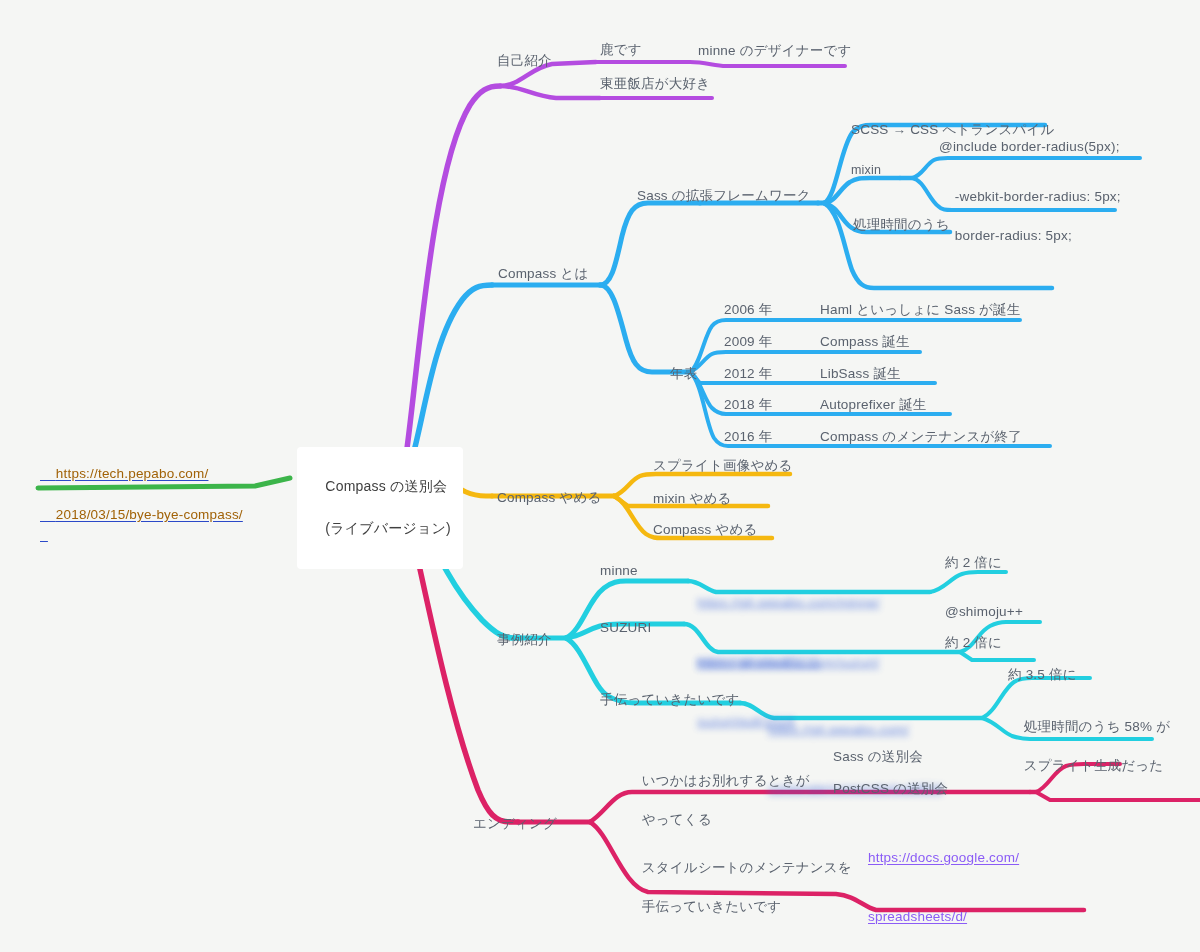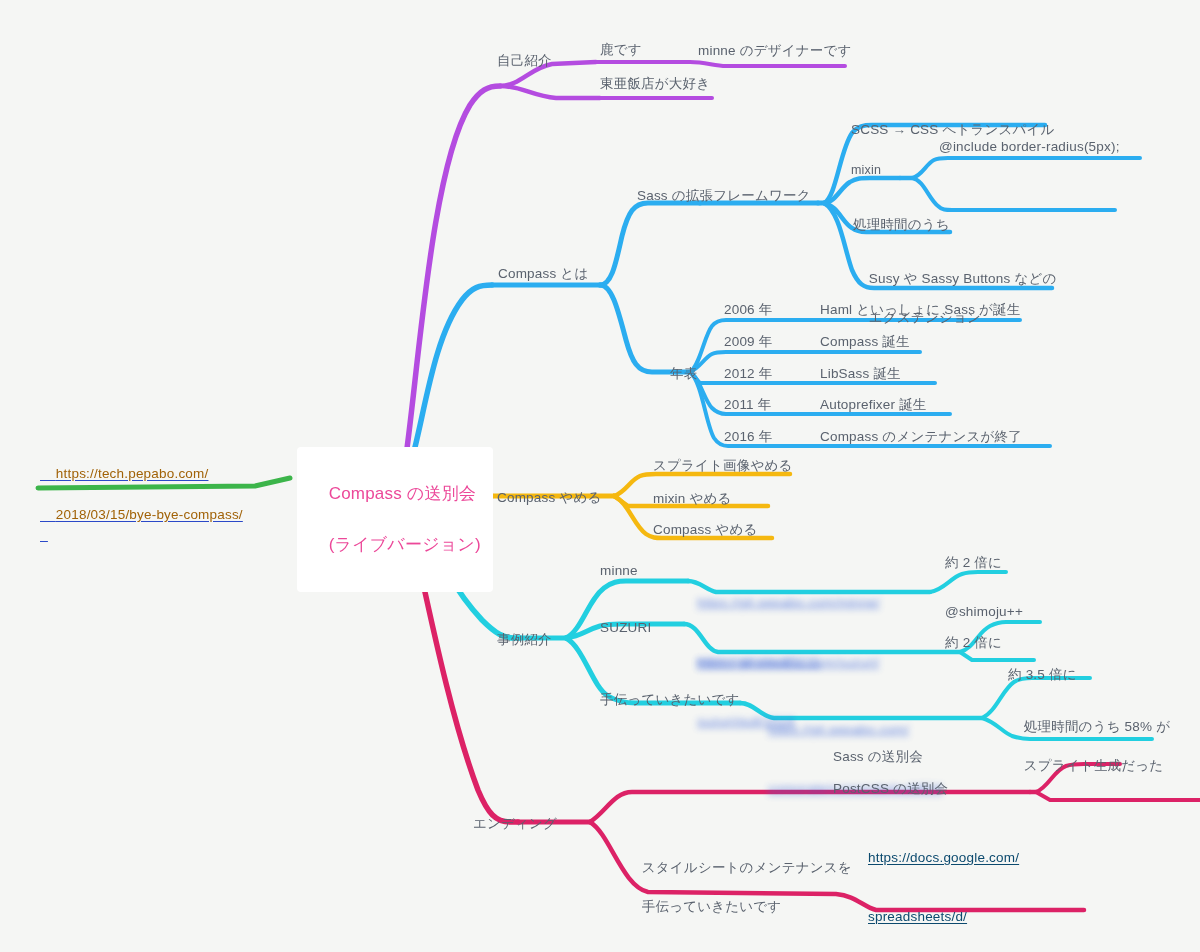--- a/index.html
+++ b/index.html
@@ -30,33 +30,33 @@
     color: #5a626e;
     font-size: 13.5px;
     line-height: 1.45;
     white-space: pre;
     letter-spacing: 0.2px;
   }
   .node.root {
     background: #ffffff;
     border-radius: 4px;
     padding: 8px 12px 9px 12px;
-    color: #ec4899;
-    font-size: 17px;
+    color: #404040;
+    font-size: 14px;
     line-height: 1.5;
     box-shadow: 0 0 0 0 rgba(0,0,0,0);
   }
   .node.link {
     color: #a16207;
     text-decoration: underline;
     text-decoration-color: #2b49c8;
     text-underline-offset: 2px;
   }
   .mixed-link .plain {
-    color: #0c4a6e;
+    color: #8b5cf6;
     text-decoration: underline;
     text-underline-offset: 2px;
     display: block;
   }
   .mixed-link .blurred {
     color: #3a63d8;
     text-decoration: underline;
     filter: blur(3.1px);
     opacity: .75;
     display: block;
@@ -153,40 +153,40 @@
   <div class="node" style="left:498px; top:264px;">Compass とは</div>
 
   <div class="node" style="left:637px; top:186px;">Sass の拡張フレームワーク</div>
 
   <div class="node" style="left:851px; top:104px;margin-top:16px;">SCSS → CSS へトランスパイル</div>
 
   <div class="node" style="left:851px; top:161px; font-size:12.5px;">mixin</div>
 
   <div class="node" style="left:939px; top:137px;">@include border-radius(5px);</div>
 
+  <div class="node" style="left:939px; top:167px;">
+    <span>-webkit-border-radius: 5px;</span><br>
+    <span>border-radius: 5px;</span>
+  </div>
 
   <div class="node" style="left:853px; top:215px;">処理時間のうち</div>
 
-  <div class="node" style="left:853px; top:249px;">
-    <span>Susy や Sassy Buttons などの</span><br>
-    <span>エクステンション</span>
-  </div>
 
   <div class="node" style="left:670px; top:364px;">年表</div>
 
   <div class="node" style="left:724px; top:300px;">2006 年</div>
   <div class="node" style="left:820px; top:300px;">Haml といっしょに Sass が誕生</div>
 
   <div class="node" style="left:724px; top:332px;">2009 年</div>
   <div class="node" style="left:820px; top:332px;">Compass 誕生</div>
 
   <div class="node" style="left:724px; top:364px;">2012 年</div>
   <div class="node" style="left:820px; top:364px;">LibSass 誕生</div>
 
-  <div class="node" style="left:724px; top:395px;">2011 年</div>
+  <div class="node" style="left:724px; top:395px;">2018 年</div>
   <div class="node" style="left:820px; top:395px;">Autoprefixer 誕生</div>
 
   <div class="node" style="left:724px; top:427px;">2016 年</div>
   <div class="node" style="left:820px; top:427px;">Compass のメンテナンスが終了</div>
 
   <div class="node" style="left:497px; top:488px;">Compass やめる</div>
   <div class="node" style="left:653px; top:456px;">スプライト画像やめる</div>
   <div class="node" style="left:653px; top:489px;">mixin やめる</div>
   <div class="node" style="left:653px; top:520px;">Compass やめる</div>
 
@@ -213,20 +213,24 @@
     <span class="blurred">corporate/corporate/pull/604</span>
   </div>
   <div class="node" style="left:1008px; top:665px;">約 3.5 倍に</div>
   <div class="node" style="left:1008px; top:697px;">
     <span>処理時間のうち 58% が</span><br>
     <span>スプライト生成だった</span>
   </div>
 
   <div class="node" style="left:473px; top:814px;">エンディング</div>
 
+  <div class="node" style="left:626px; top:751px;">
+    <span>いつかはお別れするときが</span><br>
+    <span>やってくる</span>
+  </div>
   <div class="node" style="left:833px; top:747px;">Sass の送別会</div>
   <div class="node" style="left:833px; top:779px;">PostCSS の送別会</div>
 
   <div class="node" style="left:626px; top:838px;">
     <span>スタイルシートのメンテナンスを</span><br>
     <span>手伝っていきたいです</span>
   </div>
 
   <div class="node mixed-link" style="left:868px; top:809px; line-height:1.45;">
     <span class="plain">https://docs.google.com/</span>

